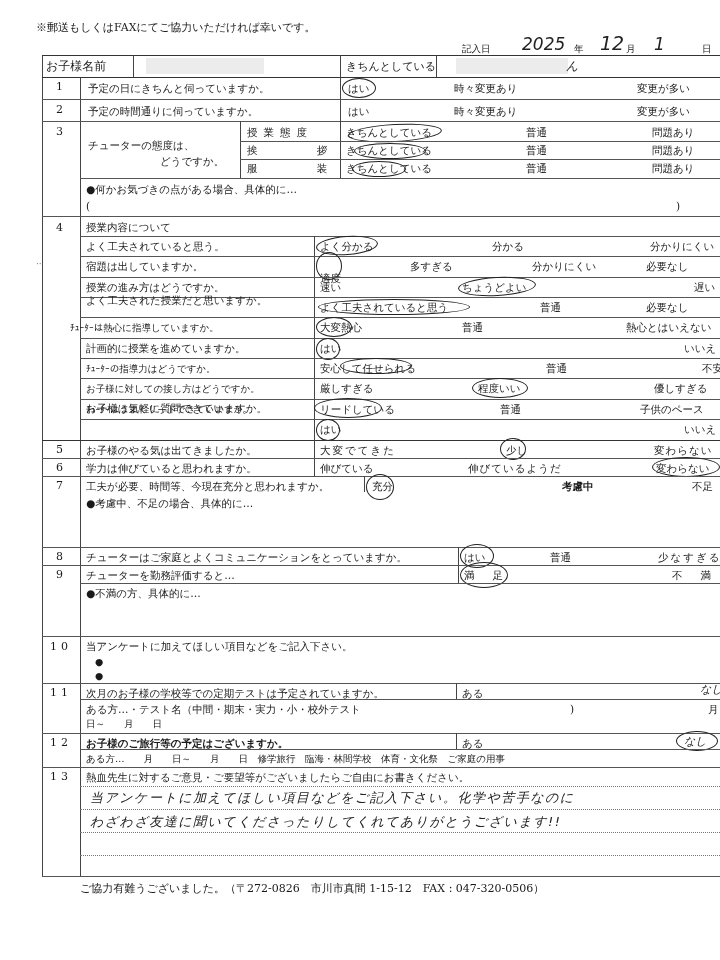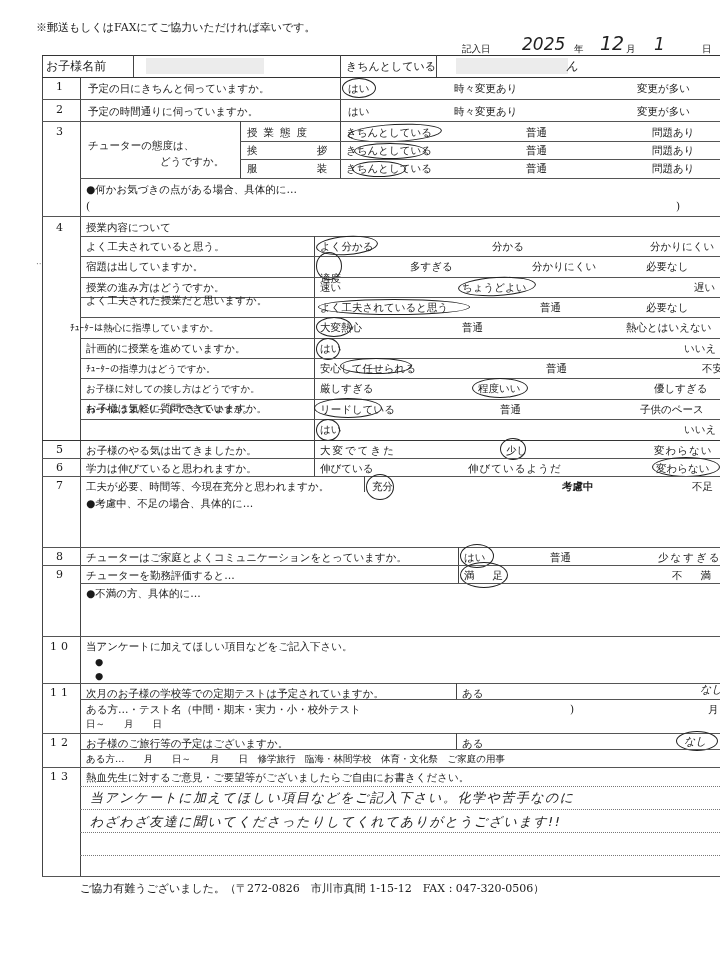--- a/index.html
+++ b/index.html
@@ -229,21 +229,21 @@
 <div class="t" style="left:462px;top:688px;">ある</div>
 <div class="t hand" style="left:700px;top:684px;font-size:11px;">なし</div>
 <div class="hline" style="left:80px;top:699px;width:640px;"></div>
 <div class="t" style="left:86px;top:704px;">ある方…・テスト名（中間・期末・実力・小・校外テスト</div>
 <div class="t" style="left:570px;top:704px;">)</div>
 <div class="t" style="left:708px;top:704px;">月</div>
 <div class="t small" style="left:86px;top:719px;">日～　　月　　日</div>
 <div class="hline" style="left:42px;top:733px;width:678px;"></div>
 
 <div class="t num" style="left:50px;top:737px;letter-spacing:4px;">12</div>
-<div class="t" style="left:86px;top:738px;">お子様のご旅行等の予定はございますか。</div>
+<div class="t" style="left:86px;top:738px;font-weight:bold;">お子様のご旅行等の予定はございますか。</div>
 <div class="vline" style="left:456px;top:733px;height:16px;"></div>
 <div class="t" style="left:462px;top:738px;">ある</div>
 <div class="t hand" style="left:684px;top:736px;font-size:11px;">なし</div>
 <div class="circle" style="left:676px;top:731px;width:40px;height:18px;"></div>
 <div class="hline" style="left:80px;top:749px;width:640px;"></div>
 <div class="t small" style="left:86px;top:754px;">ある方…　　月　　日～　　月　　日　修学旅行　臨海・林間学校　体育・文化祭　ご家庭の用事</div>
 <div class="hline" style="left:42px;top:767px;width:678px;"></div>
 
 <div class="t num" style="left:50px;top:771px;letter-spacing:4px;">13</div>
 <div class="t" style="left:86px;top:772px;">熱血先生に対するご意見・ご要望等がございましたらご自由にお書きください。</div>

